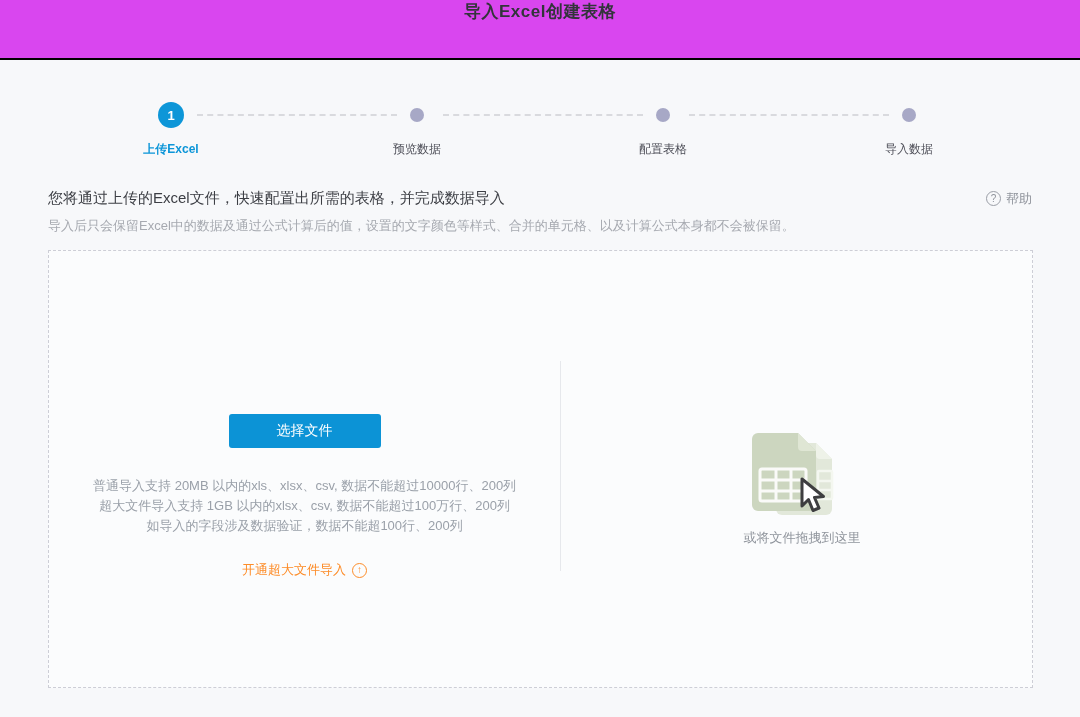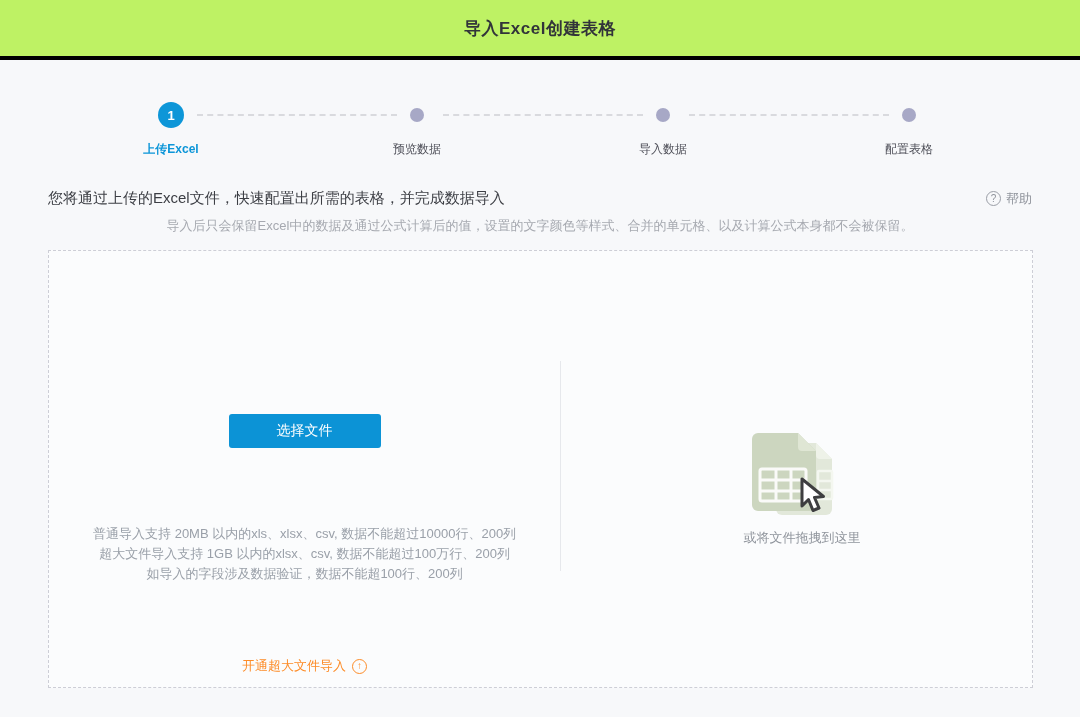--- a/index.html
+++ b/index.html
@@ -6,24 +6,23 @@
   html, body { width: 1080px; height: 717px; }
   body {
     font-family: "Liberation Sans", "DejaVu Sans", sans-serif;
     background: #f7f8fa;
     overflow: hidden;
   }
 
   
   .header {
     height: 60px;
-    background: #bef264;
-    border-bottom: 4px solid #000000;
-    display: flex;
-    align-items: center;
+    background: #d946ef;
+    border-bottom: 2px solid #000000;
+    display: flex;
     justify-content: center;
   }
   .page-title {
     font-size: 17px;
     font-weight: bold;
     color: #32343a;
     letter-spacing: 0.5px;
   }
 
   
@@ -100,21 +99,20 @@
     align-items: center;
     justify-content: center;
     font-size: 10px;
     line-height: 1;
     color: #8f939b;
   }
   .intro-note {
     margin-top: 9px;
     font-size: 13px;
     color: #a6a9b0;
-    text-align: center;
   }
 
   
   .dropzone {
     margin: 15px 47px 0 48px;
     height: 438px;
     background: #fbfcfd;
     border: 1px dashed #cdced6;
     position: relative;
     display: flex;
@@ -126,21 +124,20 @@
     width: 1px;
     height: 210px;
     background: #e6e8ec;
   }
   .dz-left {
     width: 52%;
     display: flex;
     flex-direction: column;
     align-items: center;
     padding-top: 163px;
-    gap: 48px;
   }
   .dz-right {
     width: 48%;
     display: flex;
     flex-direction: column;
     align-items: center;
     padding-top: 180px;
   }
   .choose-btn {
     width: 152px;
@@ -210,28 +207,28 @@
     <div class="step-dot-row">
       <div class="step-dot"></div>
     </div>
     <div class="step-label">预览数据</div>
   </div>
   <div class="step">
     <div class="connector"></div>
     <div class="step-dot-row">
       <div class="step-dot"></div>
     </div>
-    <div class="step-label">导入数据</div>
+    <div class="step-label">配置表格</div>
   </div>
   <div class="step">
     <div class="connector"></div>
     <div class="step-dot-row">
       <div class="step-dot"></div>
     </div>
-    <div class="step-label">配置表格</div>
+    <div class="step-label">导入数据</div>
   </div>
 </div>
 
 <div class="intro">
   <div class="intro-row">
     <div class="intro-heading">您将通过上传的Excel文件，快速配置出所需的表格，并完成数据导入</div>
     <a class="help-link">
       <span class="help-icon">?</span>
       <span>帮助</span>
     </a>

